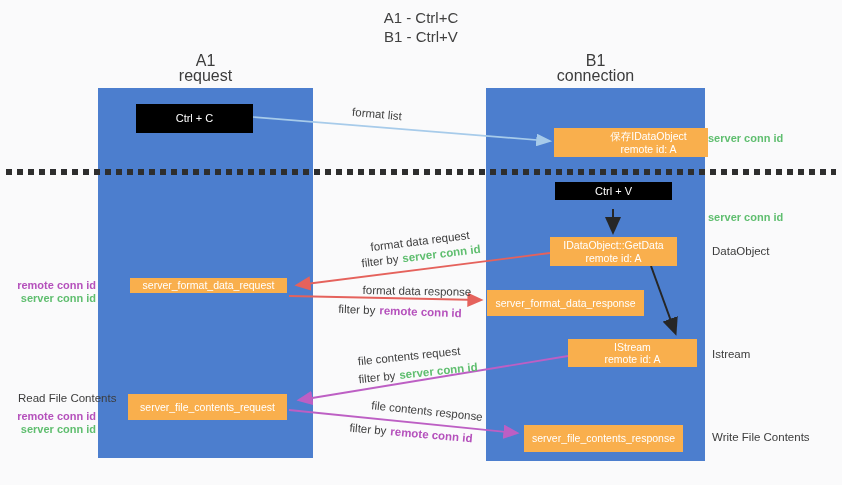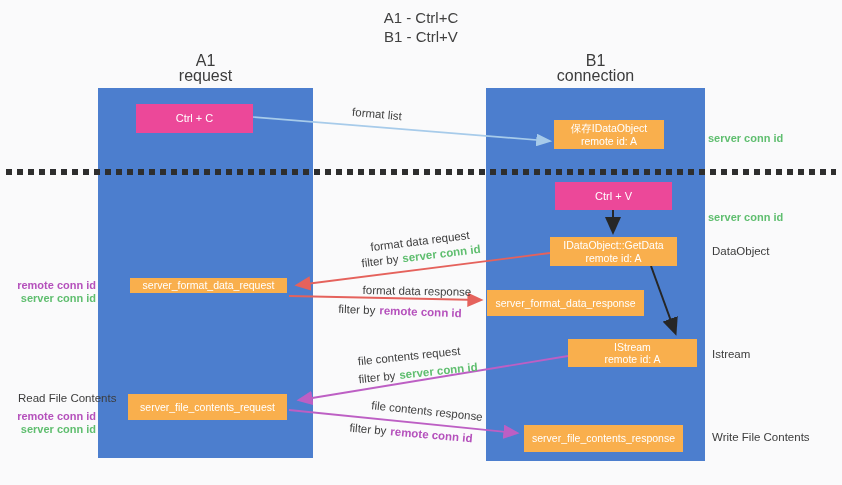--- a/index.html
+++ b/index.html
@@ -10,21 +10,21 @@
   .title{position:absolute;top:8px;left:0;width:100%;text-align:center;
     font-size:15px;line-height:19px;color:#404040;}
   .colhead{position:absolute;top:53px;text-align:center;font-size:16px;line-height:15px;color:#3C3C3C;}
   .col{position:absolute;background:#4C7ECE;z-index:1;}
   .divider{position:absolute;left:6px;top:169px;width:830px;height:6px;z-index:2;
     background:repeating-linear-gradient(to right,#2E2E2E 0 6px,transparent 6px 11px);}
   .arrows{position:absolute;left:0;top:0;z-index:3;}
   .node{position:absolute;z-index:4;display:flex;flex-direction:column;align-items:center;
     justify-content:center;color:#FFFFFF;text-align:center;font-size:11px;line-height:13px;}
   .node.small{font-size:10.5px;line-height:12.5px;}
-  .green{background:#ec4899;}
+  .green{background:#000000;}
   .orange{background:#F9AF4D;}
   .elabel{position:absolute;z-index:4;display:flex;gap:4px;white-space:nowrap;
     font-size:11.5px;color:#3F3F3F;transform-origin:center;}
   .term-green{color:#5FBE6F;font-weight:bold;}
   .term-purple{color:#B551BC;font-weight:bold;}
   .side-left{position:absolute;left:0;width:96px;text-align:right;z-index:4;
     font-size:11px;line-height:13px;font-weight:bold;white-space:nowrap;}
   .side-left.plain{font-weight:normal;font-size:11.5px;color:#3C3C3C;padding-left:18px;}
   .side-right{position:absolute;left:708px;z-index:4;font-size:11.5px;white-space:nowrap;color:#3C3C3C;}
   .side-right.bold-green{color:#5FBE6F;font-weight:bold;font-size:11px;}
@@ -73,25 +73,25 @@
     <line x1="651" y1="266" x2="675" y2="332" stroke-width="2" marker-end="url(#ah-black)" stroke="#262626"></line>
     <line x1="550" y1="253" x2="298" y2="285" stroke-width="1.8" marker-end="url(#ah-red)" stroke="#E5625C"></line>
     <line x1="289" y1="296" x2="480" y2="300" stroke-width="1.8" marker-end="url(#ah-red)" stroke="#E5625C"></line>
     <line x1="568" y1="356" x2="300" y2="400" stroke-width="1.8" marker-end="url(#ah-purple)" stroke="#BD5FC4"></line>
     <line x1="289" y1="410" x2="516" y2="433" stroke-width="1.8" marker-end="url(#ah-purple)" stroke="#BD5FC4"></line>
   </svg>
 
   <div class="node green" style="left:136px;top:104px;width:117px;height:29px;">
     <span>Ctrl + C</span>
   </div>
-  <div class="node orange small" style="left:554px;top:120px;width:110px;height:29px;">
+  <div class="node orange small" style="left:554px;top:128px;width:119px;height:29px;padding-left:35px;">
     <span>保存IDataObject</span>
     <span>remote id: A</span>
   </div>
-  <div class="node green" style="left:555px;top:182px;width:117px;height:28px;">
+  <div class="node green" style="left:555px;top:182px;width:117px;height:18px;">
     <span>Ctrl + V</span>
   </div>
   <div class="node orange small" style="left:550px;top:237px;width:127px;height:29px;text-align:center;">
     <span>IDataObject::GetData</span>
     <span>remote id: A</span>
   </div>
   <div class="node orange small" style="left:130px;top:278px;width:157px;height:15px;">
     <span>server_format_data_request</span>
   </div>
   <div class="node orange small" style="left:487px;top:290px;width:157px;height:26px;">

